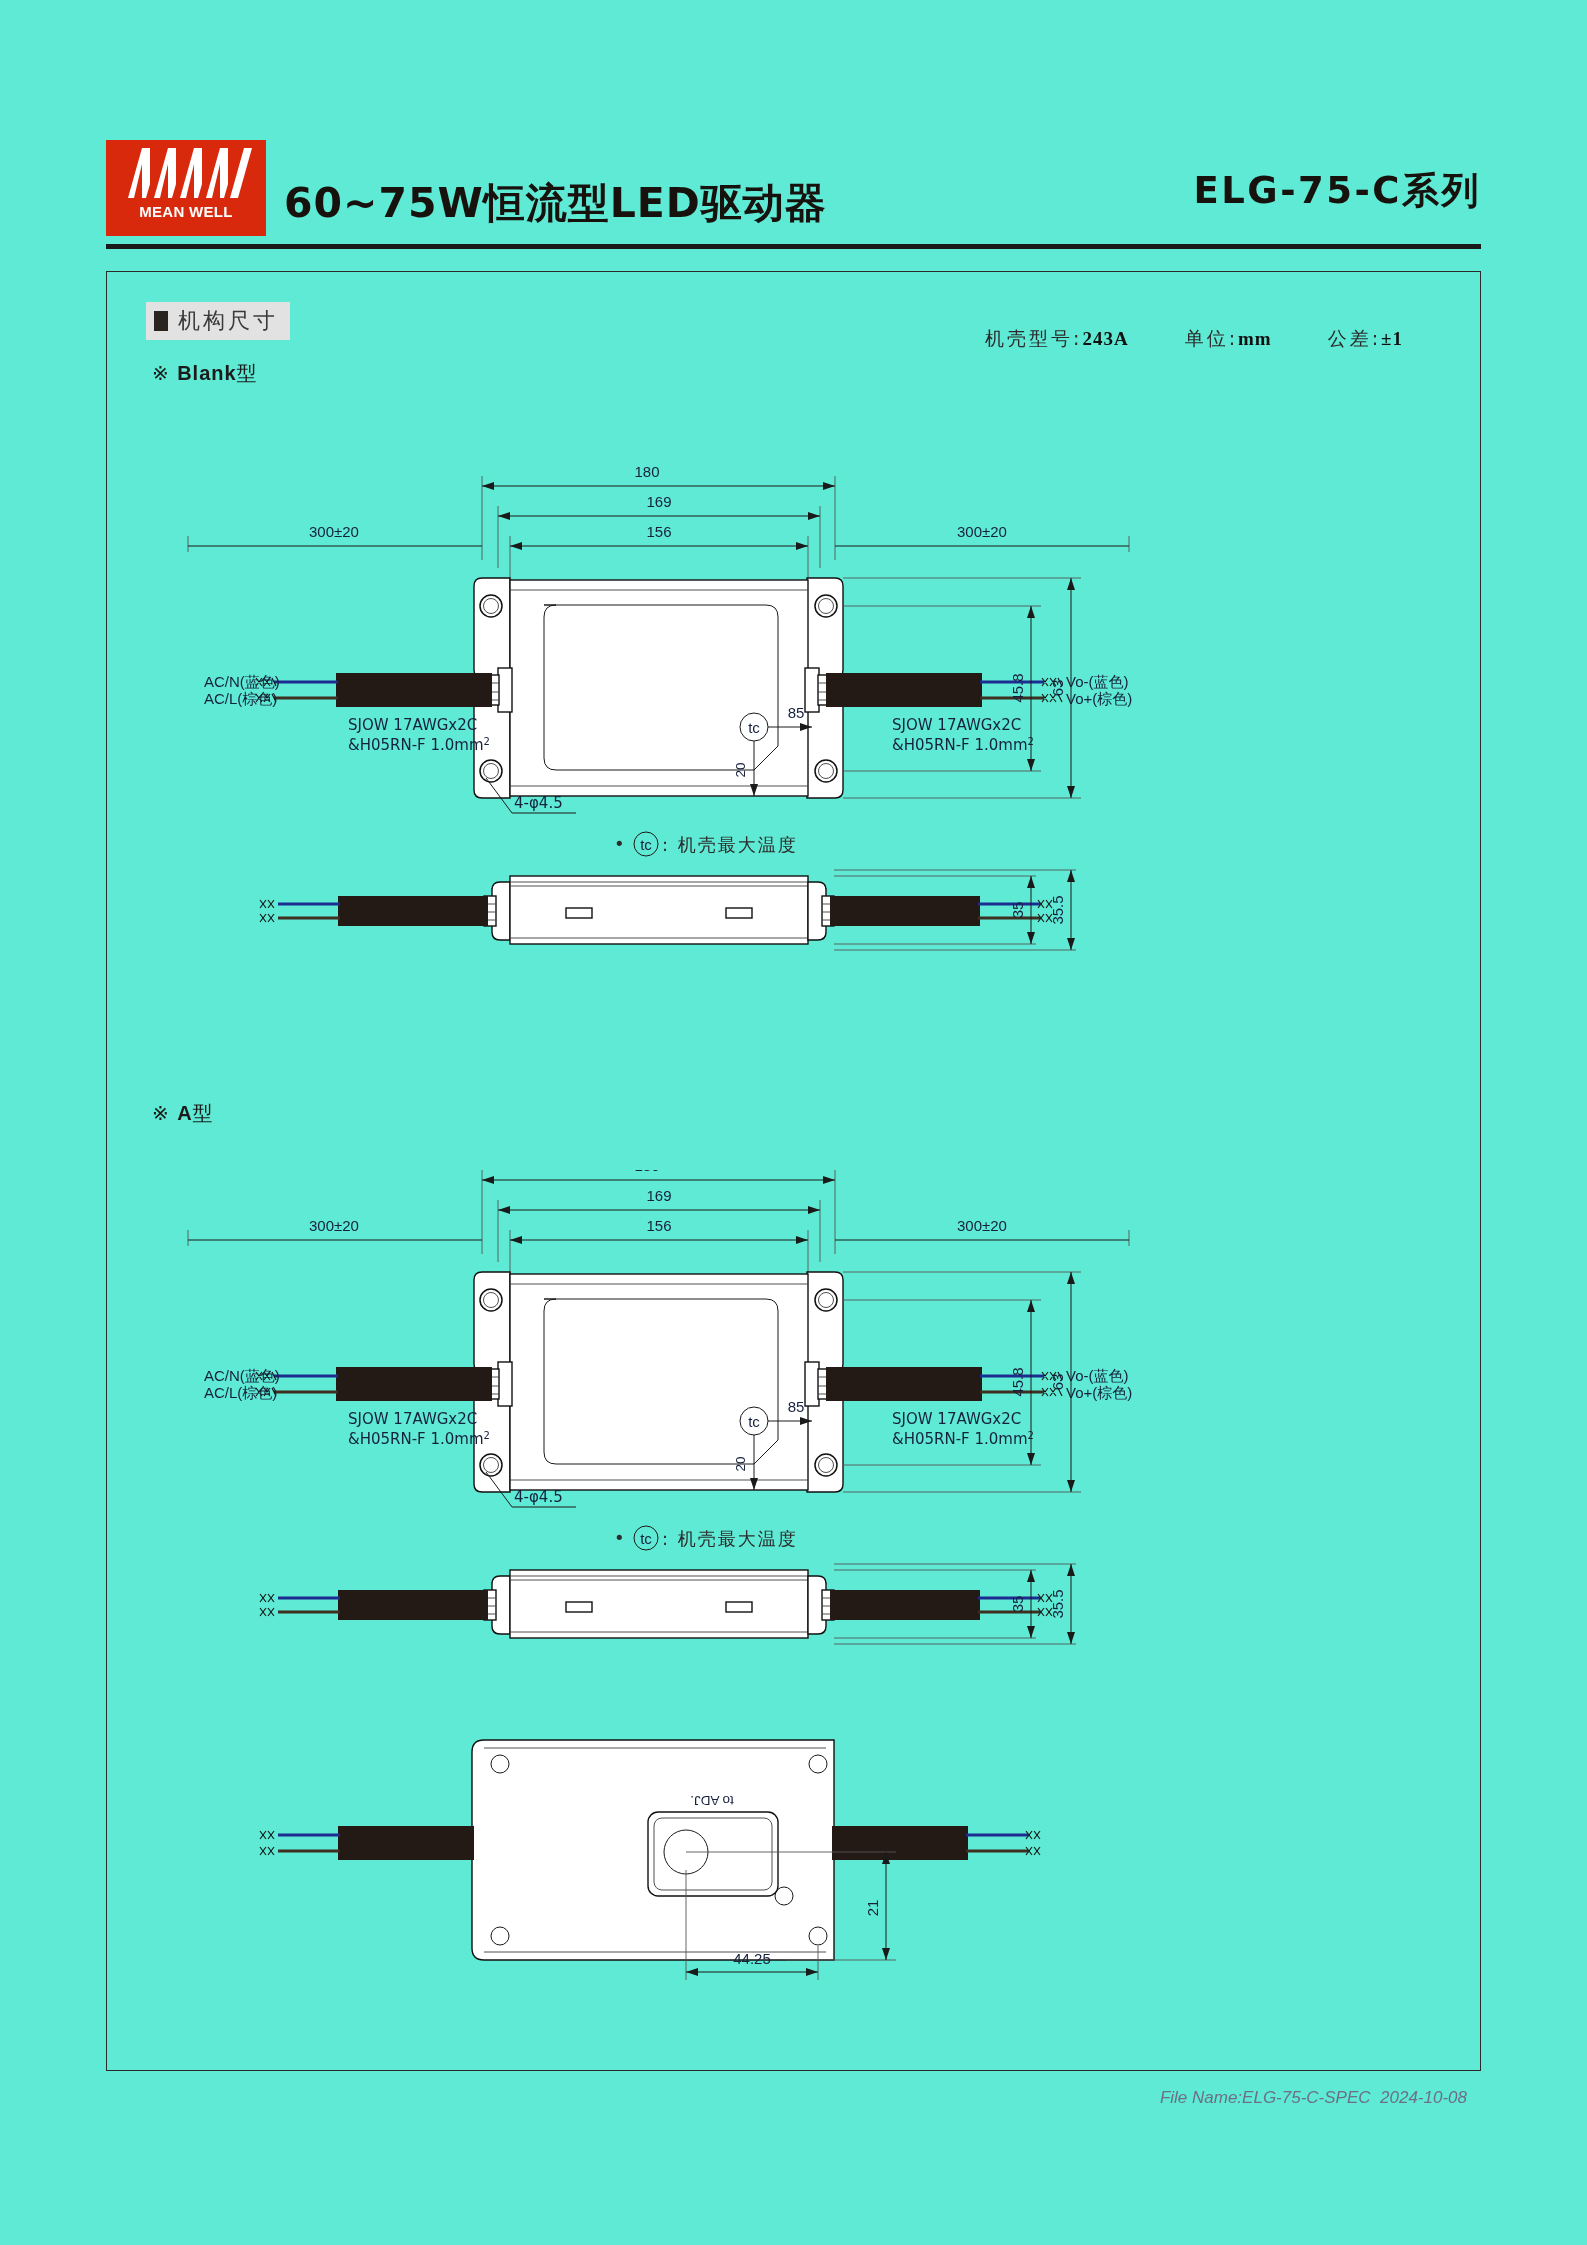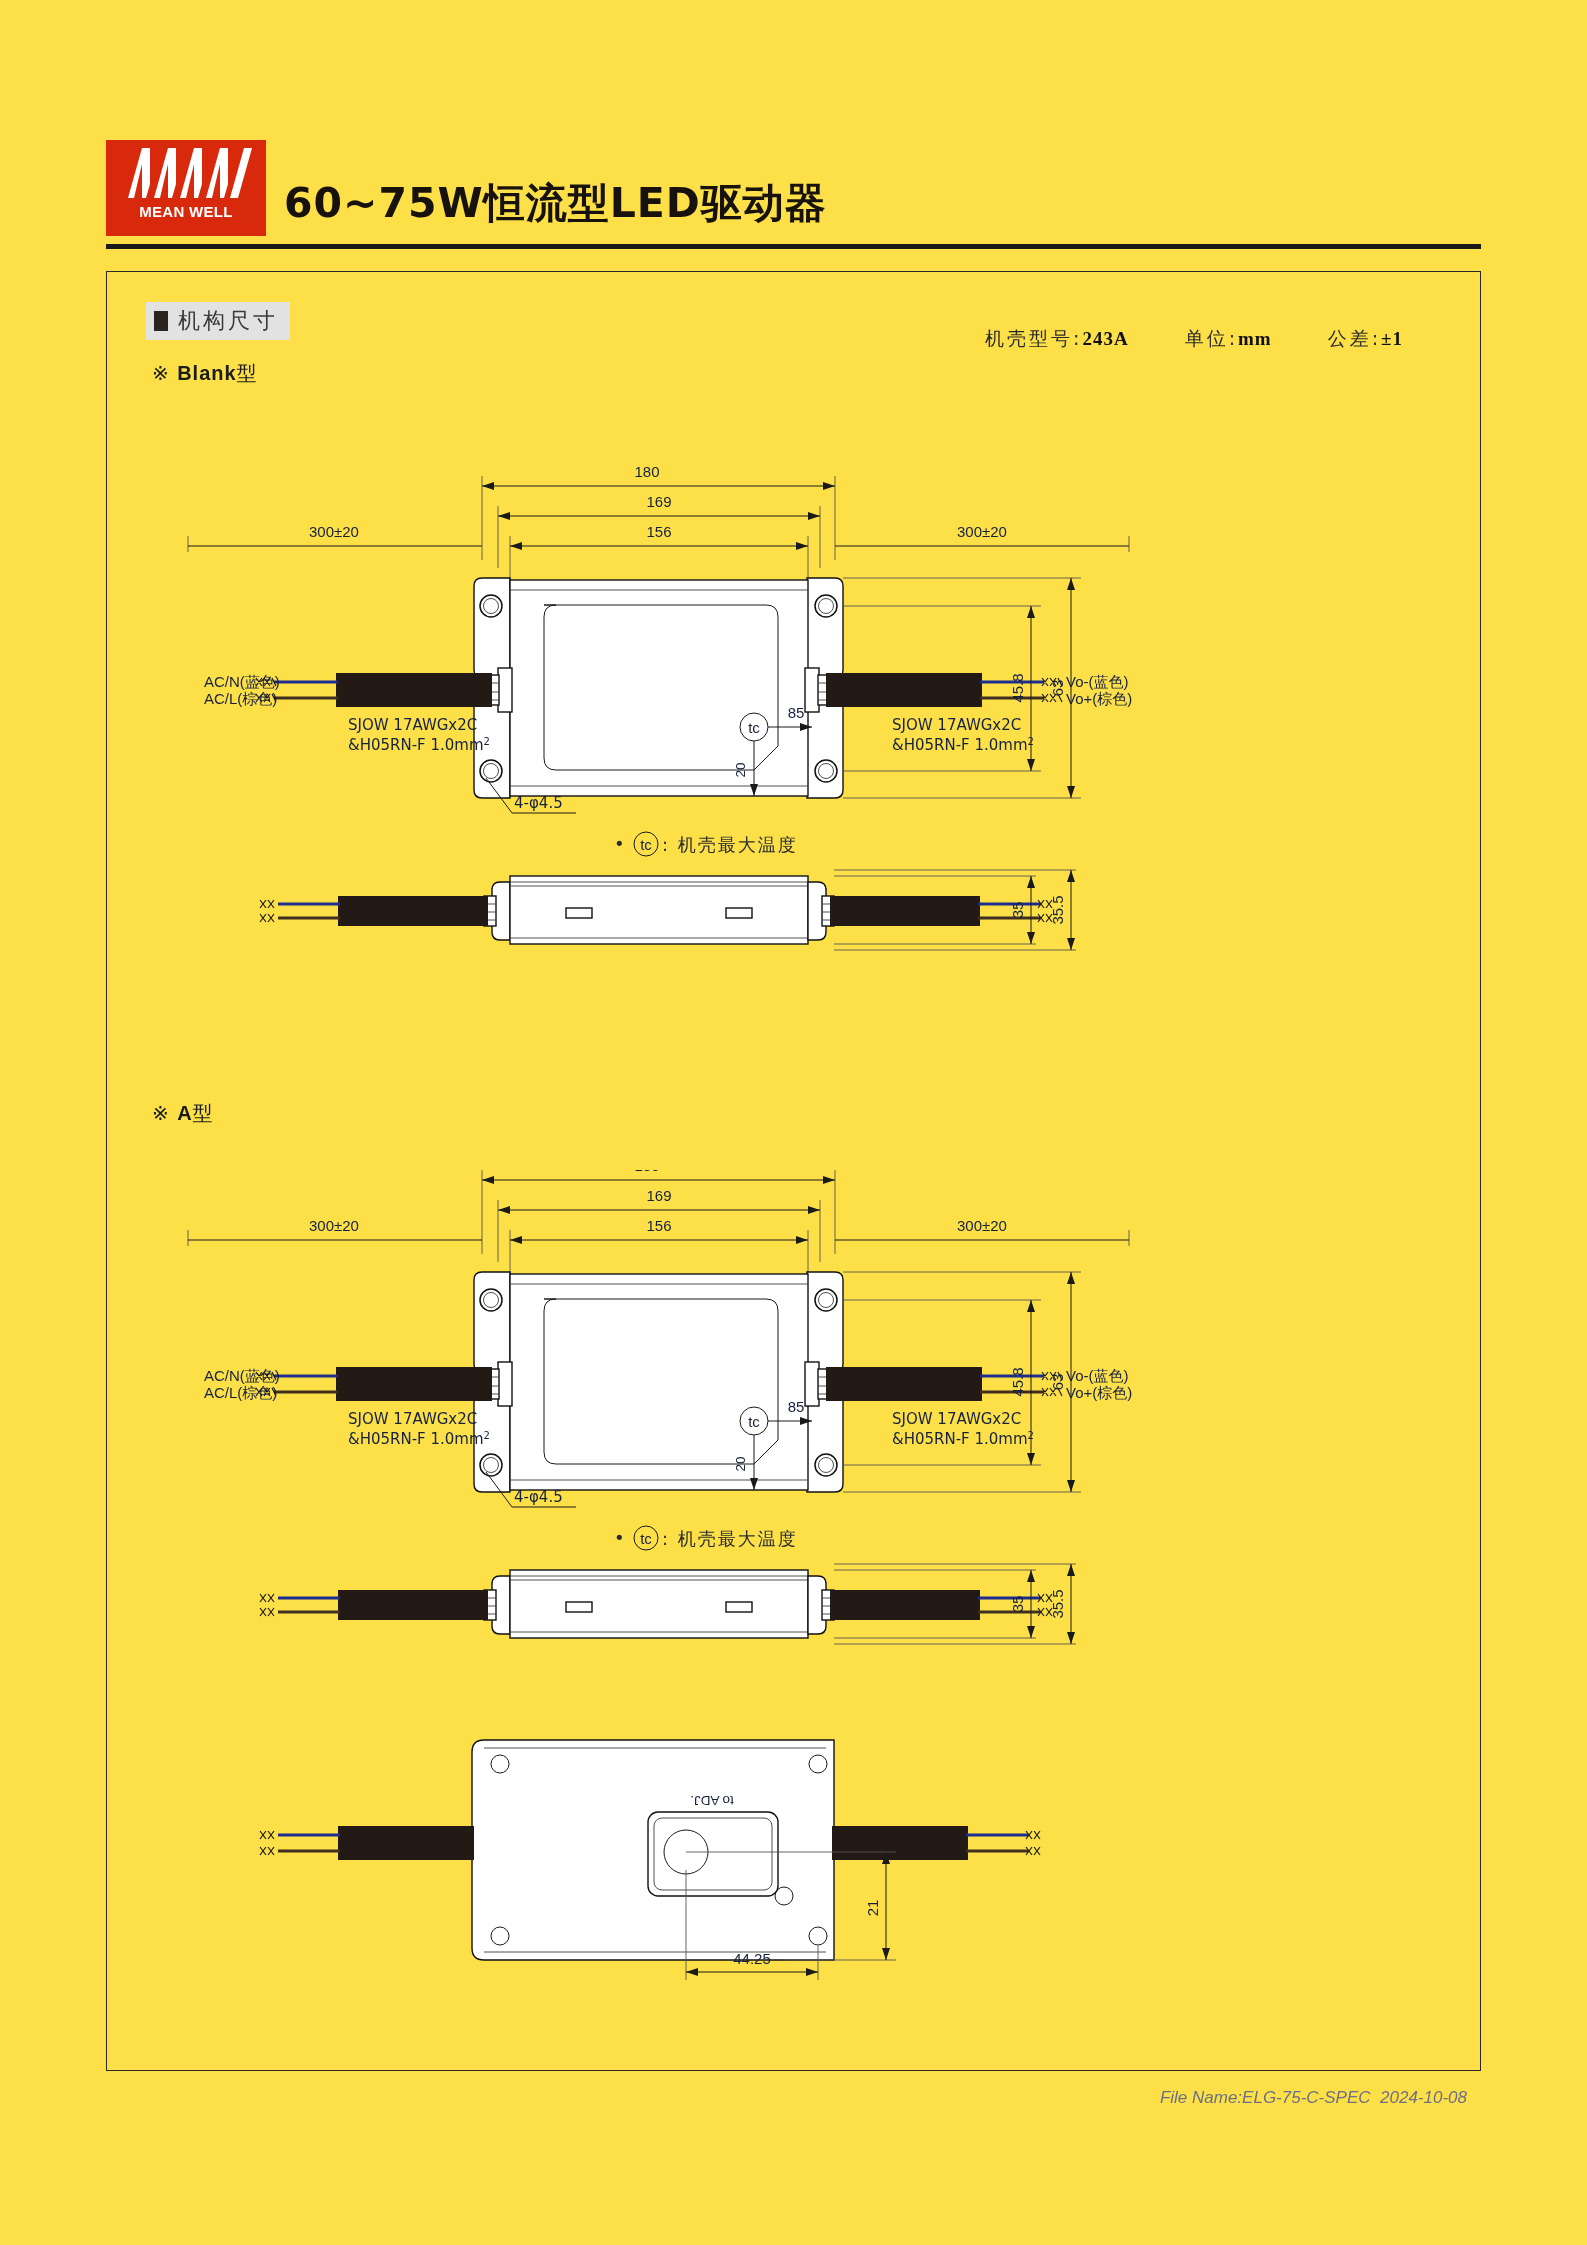--- a/index.html
+++ b/index.html
@@ -6,21 +6,21 @@
   html,body{margin:0;padding:0;background:#ffffff;}
   body{
     font-family:"Liberation Sans","DejaVu Sans",sans-serif;
     color:#111;
     -webkit-font-smoothing:antialiased;
   }
   .page{
     position:relative;
     width:1587px;
     height:2245px;
-    background:#fde047;
+    background:#5eead4;
     overflow:hidden;
   }
 
   
   .header{
     position:absolute;
     left:106px; top:140px;
     width:1375px; height:96px;
   }
   .logo-box{
@@ -182,20 +182,21 @@
           <polygon points="12,54 26,4 34,4 34,40 30,54 26,54 26,20 18,54"></polygon>
           <polygon points="38,54 52,4 60,4 60,40 56,54 52,54 52,20 44,54"></polygon>
           <polygon points="64,54 78,4 86,4 86,40 82,54 78,54 78,20 70,54"></polygon>
           <polygon points="90,54 104,4 112,4 112,40 108,54 104,54 104,20 96,54"></polygon>
           <polygon points="114,54 128,4 136,4 122,54"></polygon>
         </g>
       </svg>
       <div class="logo-text">MEAN WELL</div>
     </div>
     <div class="title-left">60~75W恒流型LED驱动器</div>
+    <div class="title-right">ELG-75-C系列</div>
   </div>
   <div class="header-rule"></div>
 
   <div class="frame"></div>
 
   <div class="sec-title">
     <span class="sq"></span>
     <span>机构尺寸</span>
   </div>
 

